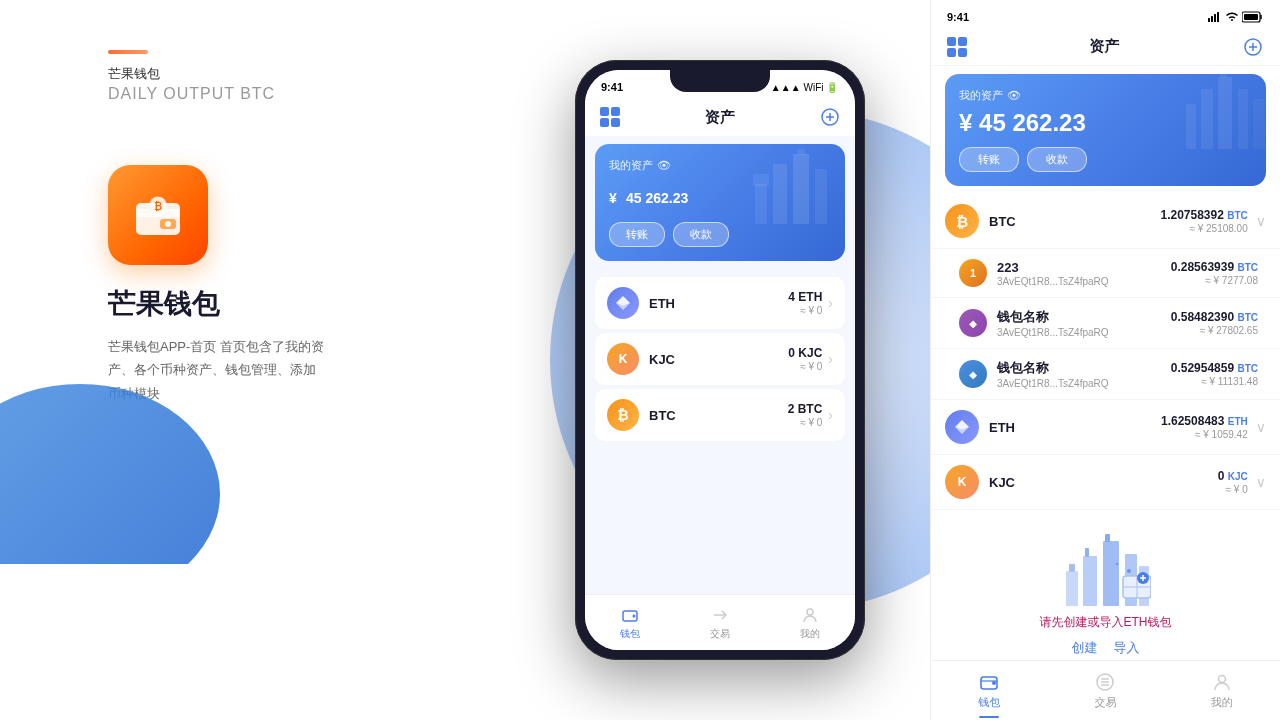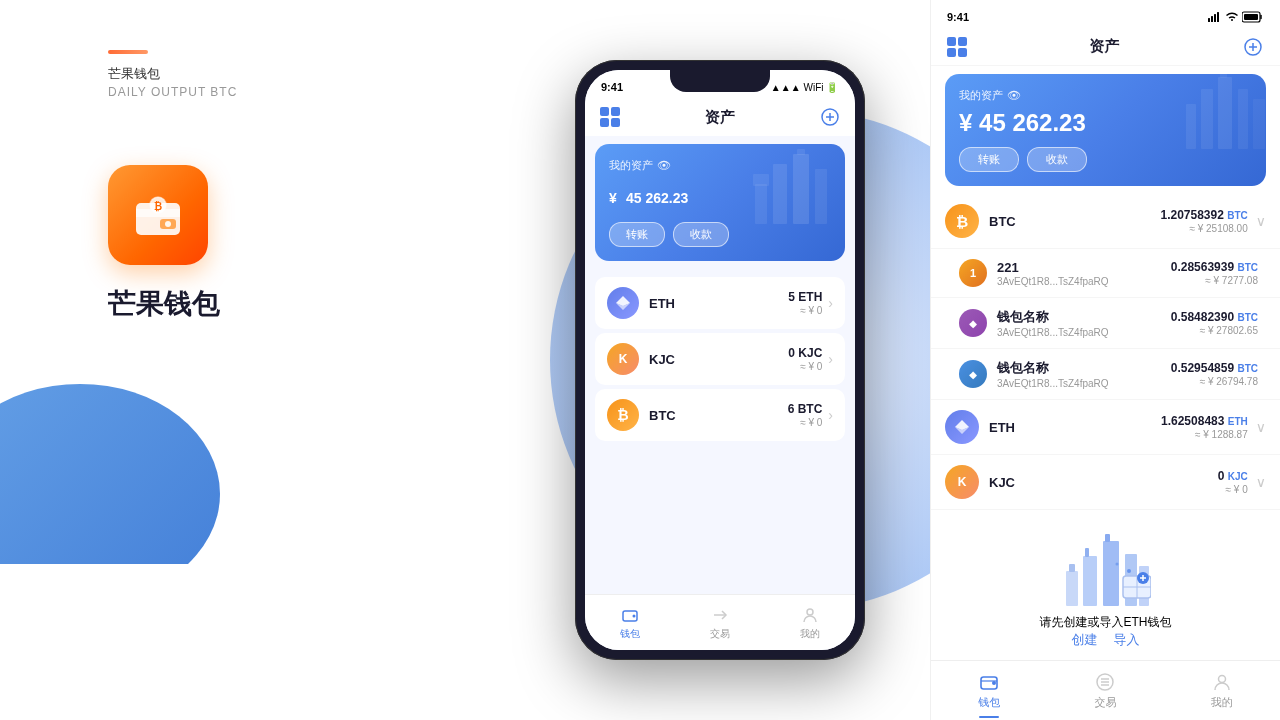--- a/index.html
+++ b/index.html
@@ -36,21 +36,21 @@
       position: absolute;
       top: 65px;
       left: 108px;
     }
     .left-brand-title {
       font-size: 13px;
       color: #333;
       font-weight: 500;
     }
     .left-brand-sub {
-      font-size: 12px;
+      font-size: 16px;
       color: #999;
       letter-spacing: 1px;
       margin-top: 2px;
     }
 
     
     .app-icon-wrap {
       position: absolute;
       top: 165px;
       left: 108px;
@@ -539,21 +539,22 @@
       padding: 16px;
       background: #fff;
     }
     .eth-prompt-img {
       width: 90px;
       height: 80px;
       margin-bottom: 8px;
     }
     .eth-prompt-text {
       font-size: 12px;
-      color: #000000;
+      color: #be185d;
+      margin-bottom: 8px;
     }
     .eth-prompt-actions {
       display: flex;
       gap: 16px;
     }
     .eth-prompt-link {
       font-size: 13px;
       color: #4a7fe8;
       cursor: pointer;
     }
@@ -627,20 +628,24 @@
         <rect x="8" y="24" width="44" height="8" fill="rgba(255,255,255,0.7)"></rect>
         <circle cx="30" cy="20" r="8" fill="rgba(255,255,255,0.85)" stroke="rgba(255,255,255,0.5)" stroke-width="1.5"></circle>
         <text x="30" y="25" text-anchor="middle" font-size="10" font-weight="bold" fill="#ff6600">₿</text>
         <rect x="32" y="34" width="16" height="10" rx="3" fill="rgba(255,150,50,0.8)"></rect>
         <circle cx="40" cy="39" r="3" fill="rgba(255,255,255,0.9)"></circle>
       </svg>
     </div>
   </div>
 
   <div class="app-title">芒果钱包</div>
+  <div class="app-desc">
+    <span>芒果钱包APP-首页
+首页包含了我的资产、各个币种资产、钱包管理、添加币种模块</span>
+  </div>
 
   <div class="blue-blob"></div>
 </div>
 
 <div class="phone-section">
   <div class="phone-bg-circle"></div>
   <div class="phone-frame">
     <div class="phone-screen">
       <div class="phone-notch"></div>
 
@@ -703,21 +708,21 @@
             <div class="coin-logo eth">
               <svg width="18" height="18" viewBox="0 0 18 18">
                   <polygon points="9,2 16,9 9,12 2,9" fill="rgba(255,255,255,0.9)"></polygon>
                   <polygon points="9,12 16,9 9,16 2,9" fill="rgba(255,255,255,0.6)"></polygon>
                 </svg>
             </div>
             <div class="coin-info">
               <div class="coin-name">ETH</div>
             </div>
             <div class="coin-amount-col">
-              <div class="coin-amount">5 ETH</div>
+              <div class="coin-amount">4 ETH</div>
               <div class="coin-approx">≈ ¥ 0</div>
             </div>
             <span class="coin-arrow">›</span>
           </div>
 
           <div class="coin-item">
             <div class="coin-logo kjc">
               <span style="color:#fff;font-weight:bold;font-size:12px">K</span>
             </div>
             <div class="coin-info">
@@ -731,21 +736,21 @@
           </div>
 
           <div class="coin-item">
             <div class="coin-logo btc">
               <span style="color:#fff;font-weight:bold;font-size:14px">₿</span>
             </div>
             <div class="coin-info">
               <div class="coin-name">BTC</div>
             </div>
             <div class="coin-amount-col">
-              <div class="coin-amount">6 BTC</div>
+              <div class="coin-amount">2 BTC</div>
               <div class="coin-approx">≈ ¥ 0</div>
             </div>
             <span class="coin-arrow">›</span>
           </div>
         </div>
       </div>
 
       <div class="phone-tab-bar">
         <div class="phone-tab active">
           <div class="phone-tab-icon">
@@ -859,21 +864,21 @@
         <div class="right-coin-approx">≈ ¥ 25108.00</div>
       </div>
       <span class="right-coin-arrow">∨</span>
     </div>
 
     <div class="right-coin-item" style="padding-left:28px;">
       <div class="right-coin-logo c123" style="width:28px;height:28px;font-size:13px;">
         <span style="color:#fff;font-weight:bold;font-size:11px">1</span>
       </div>
       <div class="right-coin-info">
-        <div class="right-coin-name">221</div>
+        <div class="right-coin-name">223</div>
         <div class="right-coin-addr">3AvEQt1R8...TsZ4fpaRQ</div>
       </div>
       <div class="right-coin-amount-col">
         <div class="right-coin-amount">0.28563939 <span class="right-coin-unit">BTC</span></div>
         <div class="right-coin-approx">≈ ¥ 7277.08</div>
       </div>
     </div>
 
     <div class="right-coin-item" style="padding-left:28px;">
       <div class="right-coin-logo purple" style="width:28px;height:28px;font-size:13px;">
@@ -892,37 +897,37 @@
     <div class="right-coin-item" style="padding-left:28px;">
       <div class="right-coin-logo blue-d" style="width:28px;height:28px;font-size:13px;">
         <span style="color:#fff;font-size:10px">◆</span>
       </div>
       <div class="right-coin-info">
         <div class="right-coin-name">钱包名称</div>
         <div class="right-coin-addr">3AvEQt1R8...TsZ4fpaRQ</div>
       </div>
       <div class="right-coin-amount-col">
         <div class="right-coin-amount">0.52954859 <span class="right-coin-unit">BTC</span></div>
-        <div class="right-coin-approx">≈ ¥ 26794.78</div>
+        <div class="right-coin-approx">≈ ¥ 11131.48</div>
       </div>
     </div>
 
     <div class="right-coin-item">
       <div class="right-coin-logo eth">
         <svg width="18" height="18" viewBox="0 0 18 18">
             <polygon points="9,2 16,9 9,12 2,9" fill="rgba(255,255,255,0.9)"></polygon>
             <polygon points="9,12 16,9 9,16 2,9" fill="rgba(255,255,255,0.6)"></polygon>
           </svg>
       </div>
       <div class="right-coin-info">
         <div class="right-coin-name">ETH</div>
       </div>
       <div class="right-coin-amount-col">
         <div class="right-coin-amount">1.62508483 <span class="right-coin-unit">ETH</span></div>
-        <div class="right-coin-approx">≈ ¥ 1288.87</div>
+        <div class="right-coin-approx">≈ ¥ 1059.42</div>
       </div>
       <span class="right-coin-arrow">∨</span>
     </div>
 
     <div class="right-coin-item">
       <div class="right-coin-logo kjc">
         <span style="color:#fff;font-weight:bold;font-size:12px">K</span>
       </div>
       <div class="right-coin-info">
         <div class="right-coin-name">KJC</div>

